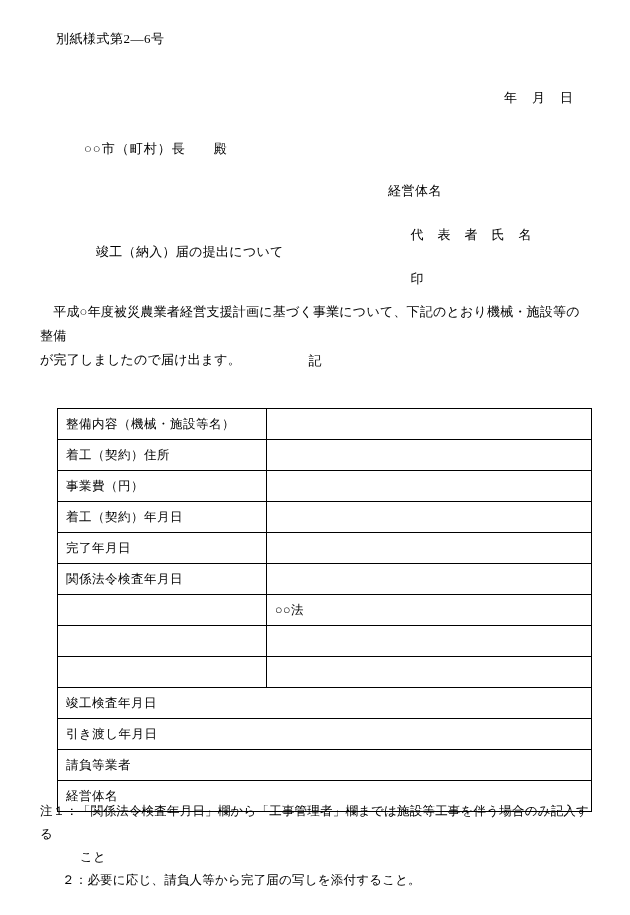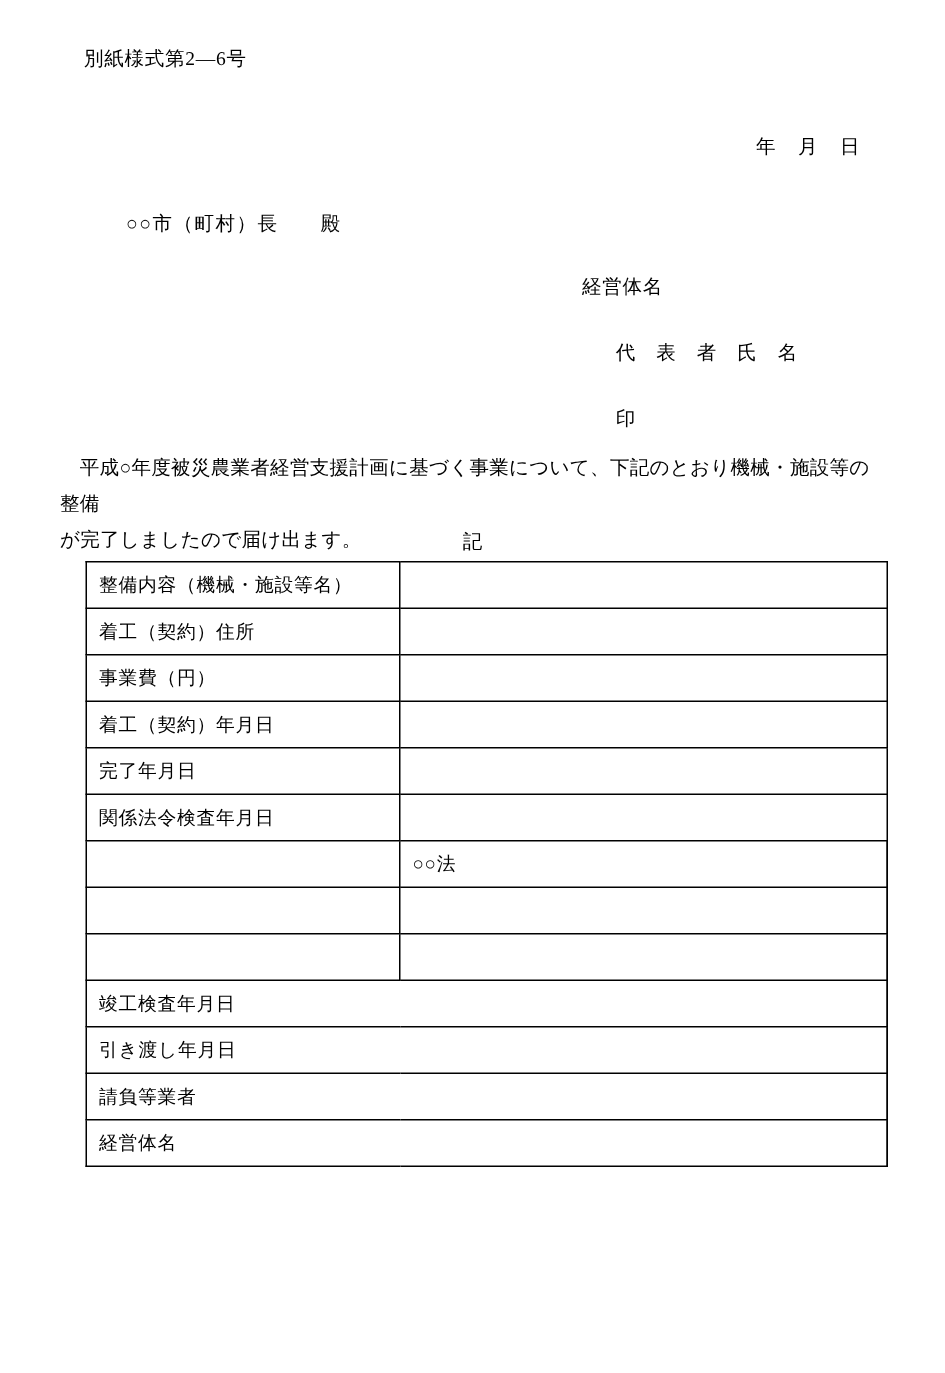--- a/index.html
+++ b/index.html
@@ -74,21 +74,21 @@
     position: absolute;
     left: 0;
     top: 352px;
     width: 630px;
     text-align: center;
     font-size: 13px;
   }
   table.form-table {
     position: absolute;
     left: 57px;
-    top: 374px;
+    top: 408px;
     width: 516px;
     border-collapse: collapse;
     table-layout: fixed;
     font-size: 12.5px;
   }
   table.form-table td {
     border: 1px solid #000000;
     height: 30px;
     padding: 0 0 0 8px;
     vertical-align: middle;
@@ -139,20 +139,21 @@
   <div class="submitter">
     <div class="row">経営体名</div>
     <div class="row">
       <span>代　表　者　氏　名</span>
       <span style="display:inline-block;width:58px;"></span>
       <span>印</span>
     </div>
   </div>
 
   <div class="title-block">
+    <div>竣工（納入）届の提出について</div>
   </div>
 
   <div class="body-block">
     <div>　平成○年度被災農業者経営支援計画に基づく事業について、下記のとおり機械・施設等の整備</div>
     <div>が完了しましたので届け出ます。</div>
   </div>
 
   <div class="ki-mark">記</div>
 
   <table class="form-table">
@@ -210,14 +211,19 @@
         <td class="label-cell" colspan="2">請負等業者</td>
         <td class="value-cell"></td>
       </tr>
       <tr>
         <td class="label-cell" colspan="2">経営体名</td>
         <td class="value-cell"></td>
       </tr>
     </tbody>
   </table>
 
+  <div class="notes">
+    <div>注１：「関係法令検査年月日」欄から「工事管理者」欄までは施設等工事を伴う場合のみ記入する</div>
+    <div class="note-line2">こと</div>
+    <div class="note-item2">２：必要に応じ、請負人等から完了届の写しを添付すること。</div>
+  </div>
 
 </div>
 
 </body></html>

